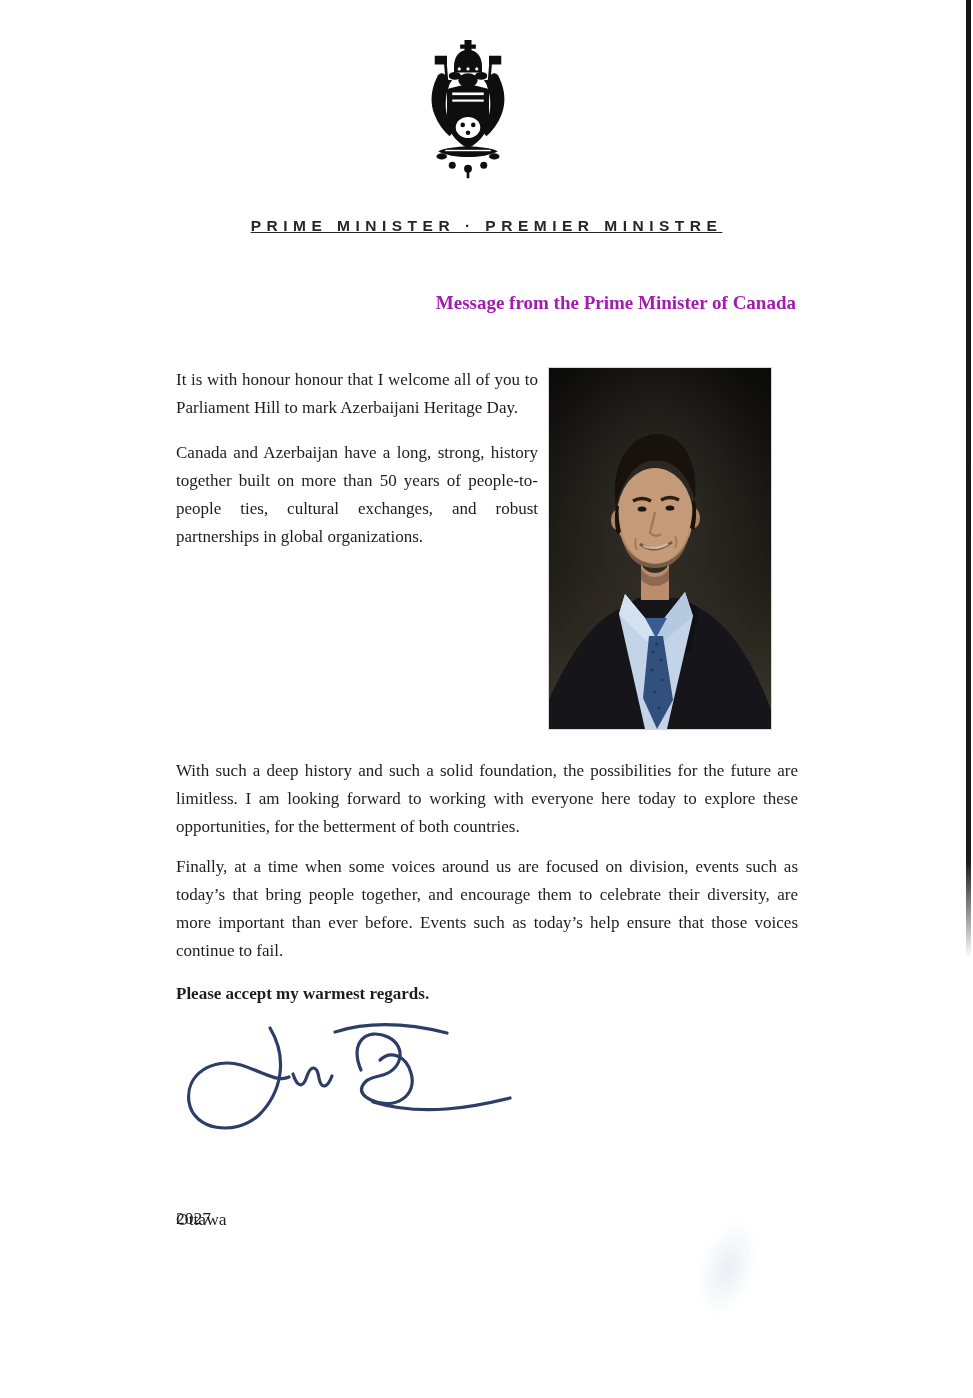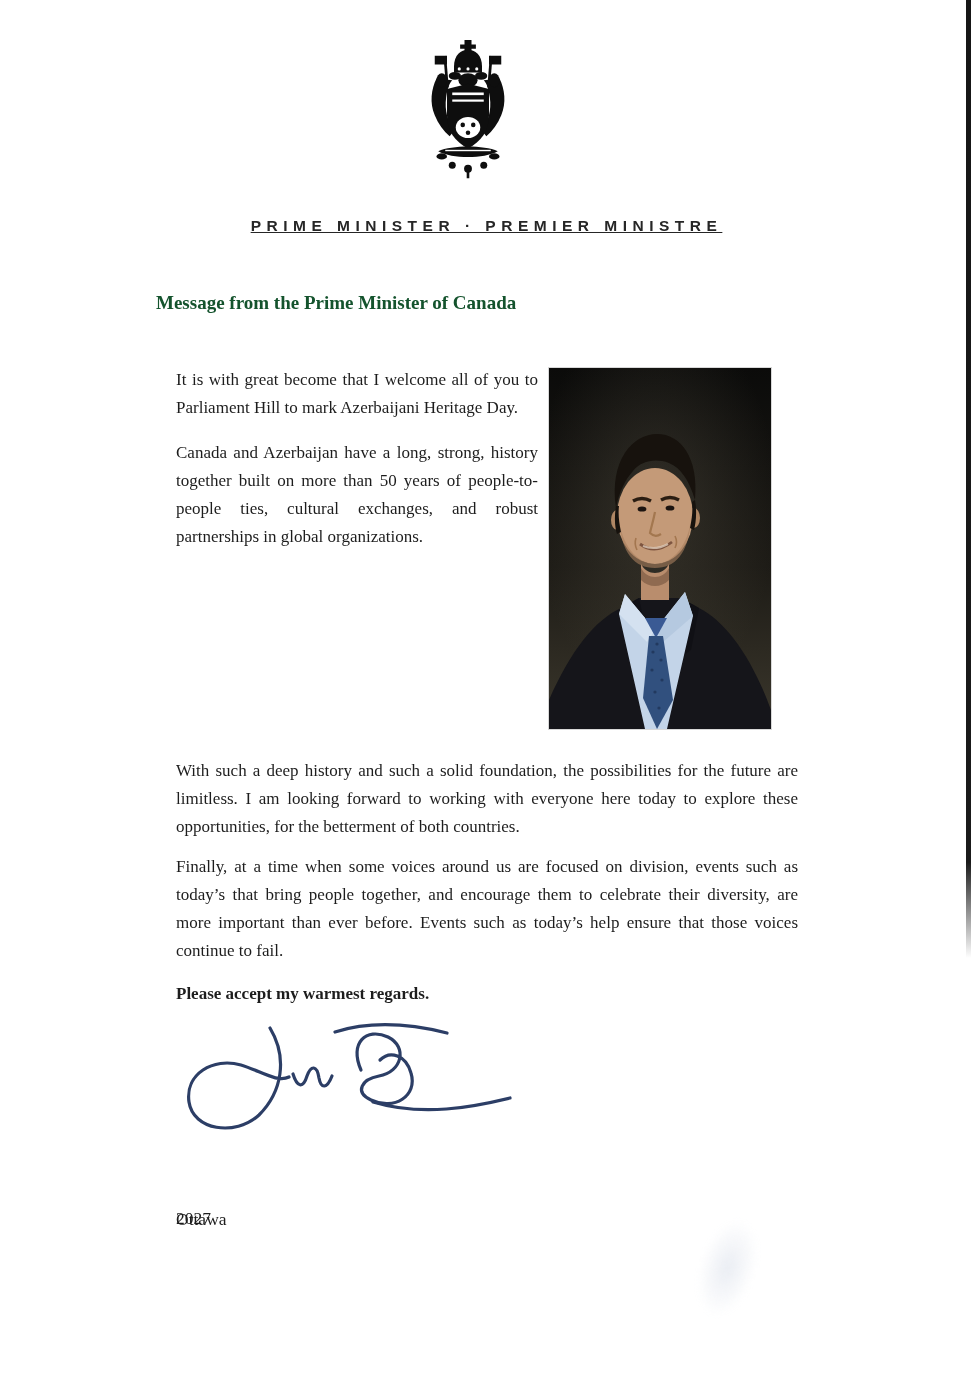--- a/index.html
+++ b/index.html
@@ -43,24 +43,24 @@
     font-weight: 700;
     letter-spacing: 5.5px;
     color: #262626;
     white-space: nowrap;
     text-decoration: underline;
   }
   .page-title {
     position: absolute;
     top: 292px; left: 156px;
     width: 640px;
-    text-align: left;
+    text-align: right;
     font-size: 19px;
     font-weight: 700;
-    color: #14532d;
+    color: #a21caf;
   }
   .col-text {
     position: absolute;
     top: 366px; left: 176px;
     width: 362px;
   }
   .page p {
     margin: 0 0 17px 0;
     font-size: 17px;
     line-height: 28px;
@@ -136,21 +136,21 @@
       <circle cx="54" cy="97" r="2.6"></circle>
       <circle cx="48" cy="106" r="2.6"></circle>
     </g>
   </svg>
 
   <div class="office-line">PRIME MINISTER · PREMIER MINISTRE</div>
 
   <div class="page-title">Message from the Prime Minister of Canada</div>
 
   <div class="col-text">
-    <p>It is with great become that I welcome all of you to Parliament Hill to mark Azerbaijani Heritage Day.</p>
+    <p>It is with honour honour that I welcome all of you to Parliament Hill to mark Azerbaijani Heritage Day.</p>
     <p>Canada and Azerbaijan have a long, strong, history together built on more than 50 years of people-to-people ties, cultural exchanges, and robust partnerships in global organizations.</p>
   </div>
 
   <svg class="portrait" viewBox="0 0 222 361" aria-hidden="true">
     <defs>
       <linearGradient id="bgGrad" x1="0" y1="0" x2="0" y2="1">
         <stop offset="0" stop-color="#0b0b0a"></stop>
         <stop offset="0.55" stop-color="#1d1b16"></stop>
         <stop offset="1" stop-color="#3b372c"></stop>
       </linearGradient>

